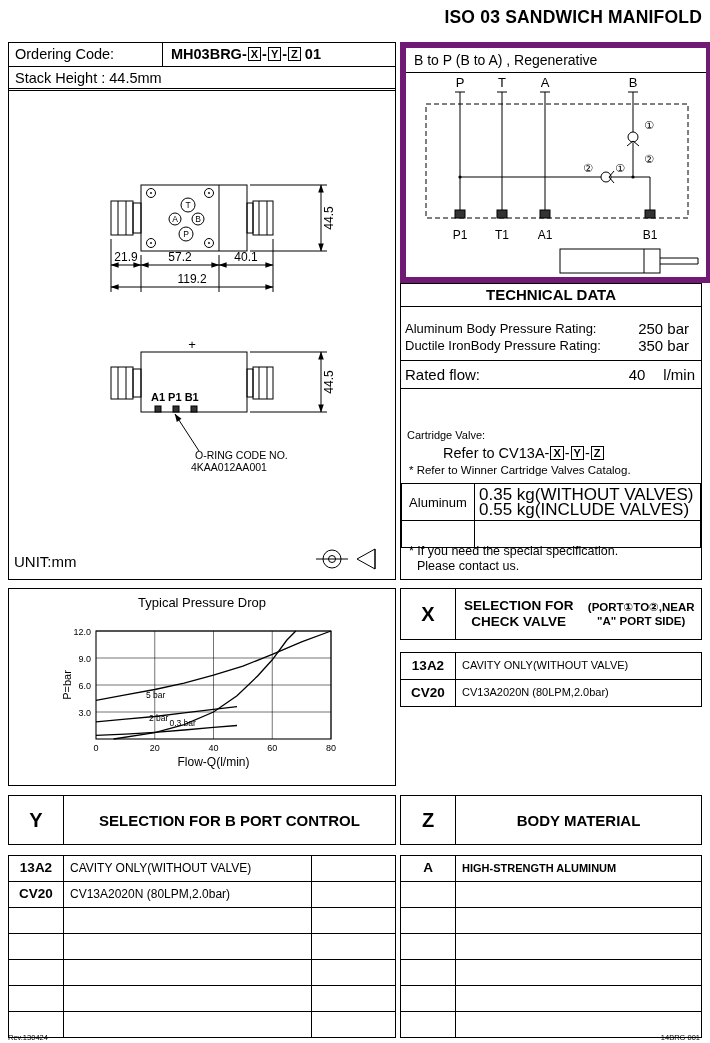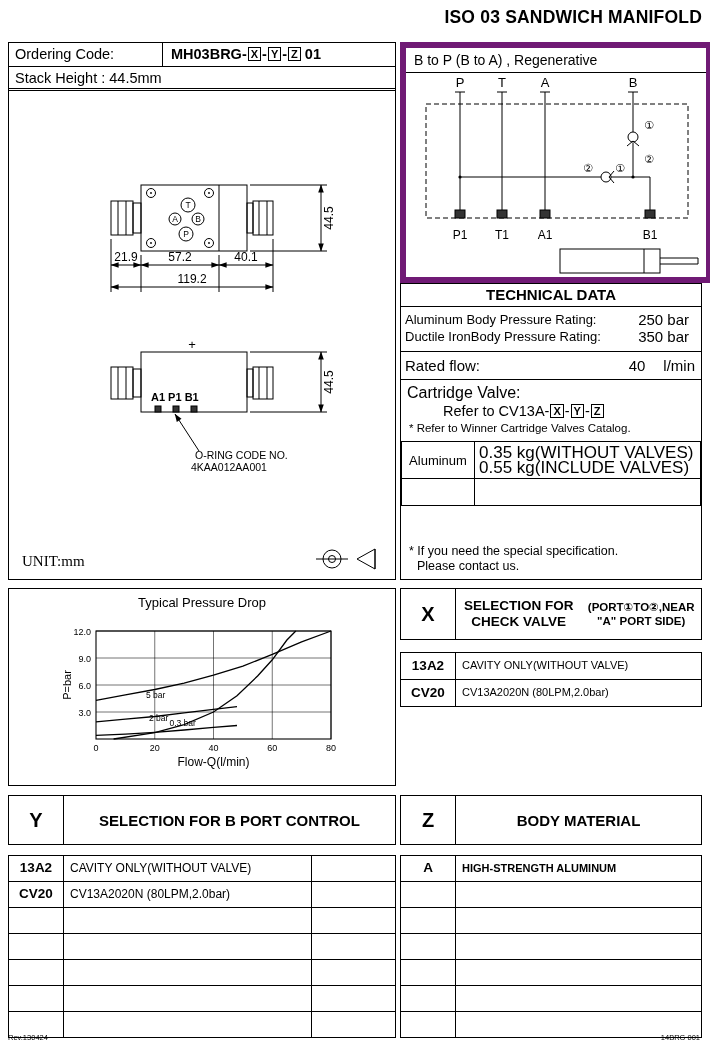--- a/index.html
+++ b/index.html
@@ -16,30 +16,30 @@
   .ord .r2{font-size:14.5px;line-height:23px;padding-left:6px;}
 
   .schem{left:400px;top:42px;width:300px;height:229px;border:6px solid #701a75;}
   .schem .st{font-size:14px;line-height:24px;padding-left:8px;border-bottom:1px solid #000;}
 
   .drawbox{left:8px;top:88px;width:386px;height:490px;border:1px solid #000;}
   .unitmm{left:13px;top:552px;font-size:15px;}
 
   .tech{left:400px;top:283px;width:300px;height:295px;border:1px solid #000;}
   .tech .tt{font-size:15px;font-weight:bold;text-align:center;line-height:22px;border-bottom:1px solid #000;}
-  .tech .sec1{border-bottom:1px solid #000;padding:4px 6px 6px 4px;}
+  .tech .sec1{border-bottom:1px solid #000;padding:4px 6px 6px 4px;margin-top:9px;}
   .tech .prow{display:flex;align-items:center;}
   .tech .prow .lab{flex:1;font-size:13px;line-height:16px;}
   .tech .prow .lab2{flex:1;display:flex;font-size:13px;line-height:16px;}
   .tech .prow .val{font-size:15px;padding-right:6px;}
   .tech .flow{display:flex;align-items:flex-start;border-bottom:1px solid #000;padding:5px 6px 5px 4px;font-size:15px;}
   .tech .flow .fl{flex:1;}
   .tech .flow .fu{margin-left:18px;}
   .tech .cart{padding:4px 6px 5px 6px;}
-  .tech .cart .c1{font-size:16px;line-height:18px;}
+  .tech .cart .c1{font-size:11px;line-height:18px;margin-top:33px;}
   .tech .cart .c2{font-size:14.5px;line-height:19px;padding-left:36px;white-space:nowrap;}
   .tech .cart .c3{font-size:11.5px;line-height:15px;padding-left:2px;}
   .wtbl{width:100%;border-collapse:collapse;}
   .wtbl td{border:1px solid #000;}
   .wtbl .mat{width:70px;text-align:center;font-size:13px;}
   .wtbl .wl{padding:3px 2px 3px 4px;}
   .wtbl .wl div{font-size:17px;line-height:15px;white-space:nowrap;}
   .wtbl .emp{height:24px;}
   .tech .foot{position:absolute;left:8px;bottom:5px;font-size:12.5px;line-height:15px;}
   .tech .foot .f2{padding-left:8px;}
@@ -271,21 +271,21 @@
       <text class="dim" transform="translate(324,293) rotate(-90)">44.5</text>
 
       <g>
         <circle cx="323" cy="470" r="9"></circle>
         <circle cx="323" cy="470" r="3.5"></circle>
         <line x1="307" y1="470" x2="339" y2="470"></line>
         <polygon points="348,470 366,460 366,480"></polygon>
         <line x1="366" y1="460" x2="366" y2="480"></line>
       </g>
     </svg>
-    <div class="abs unitmm" style="left:13px;top:464px;font-family:Liberation Serif, serif;">UNIT:mm</div>
+    <div class="abs unitmm" style="left:5px;top:464px;">UNIT:mm</div>
   </div>
 
   <div class="abs tech">
     <div class="tt">TECHNICAL DATA</div>
     <div class="sec1">
       <div class="prow">
         <span class="lab">Aluminum Body Pressure Rating:</span>
         <span class="val">250 bar</span>
       </div>
       <div class="prow">

